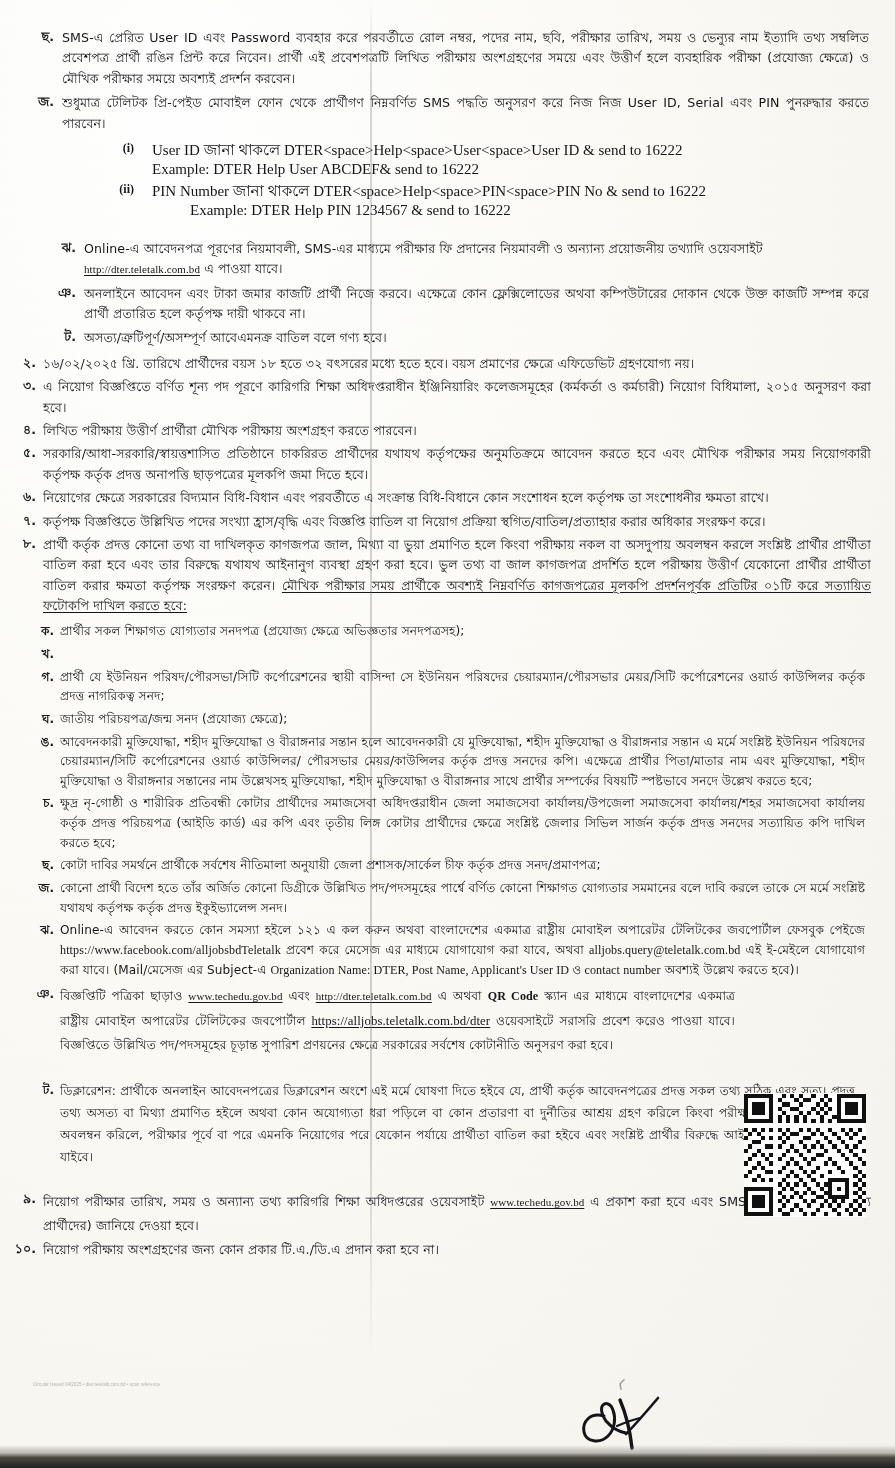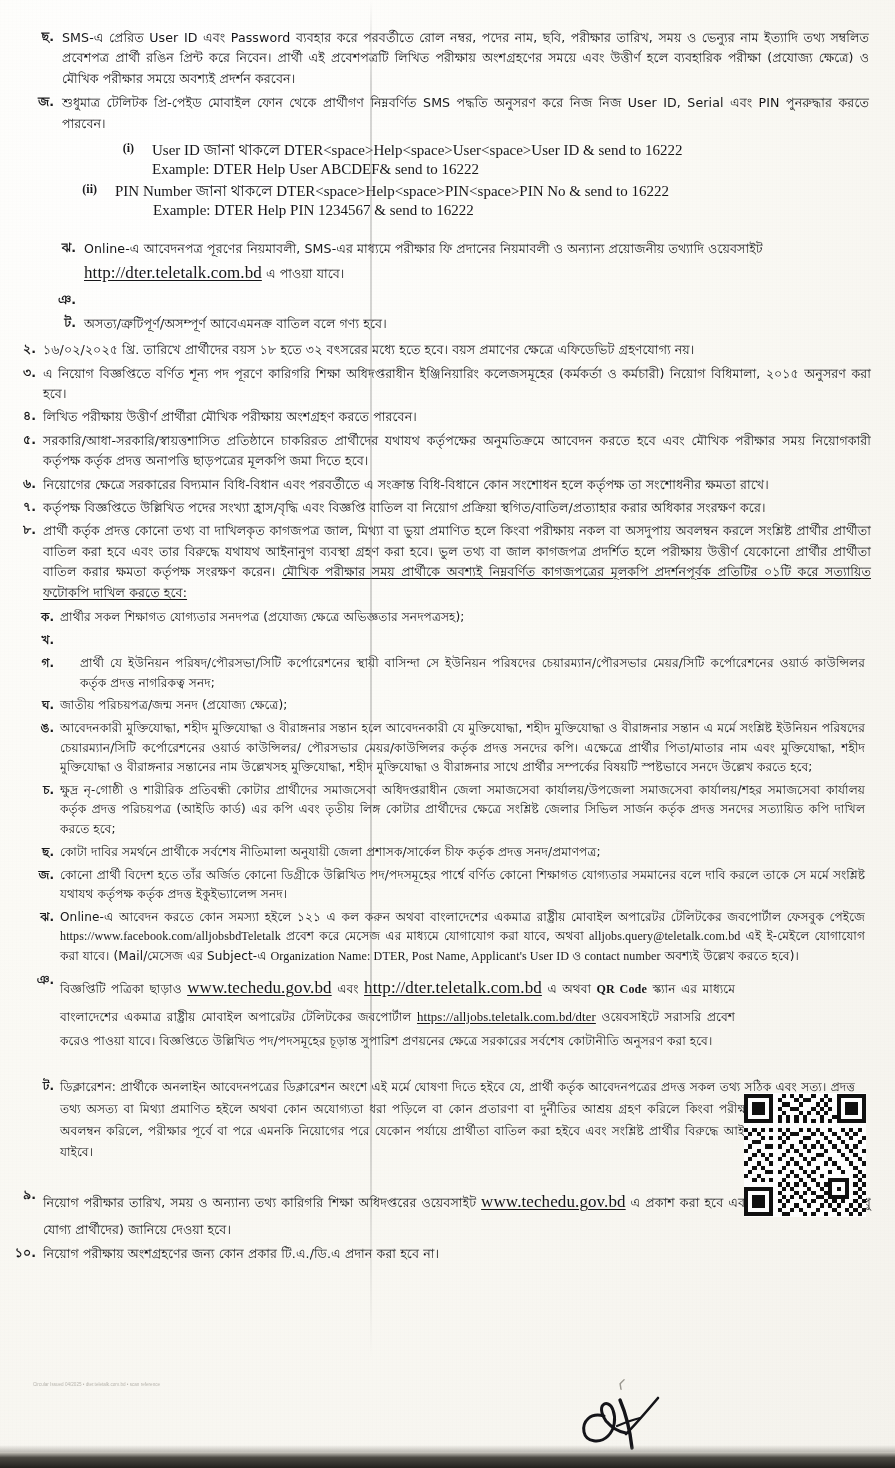--- a/index.html
+++ b/index.html
@@ -75,21 +75,21 @@
   .lvl1 .mk{width:26px;margin-right:7px;font-size:12.6px;}
   
   .lvl2{ font-size:12.6px; }
   .lvl2 .mk{width:24px;margin-right:8px;font-size:12.6px;}
   
   .lvl3{ font-size:12.1px; }
   .lvl3 .mk{width:18px;margin-right:6px;font-size:12.1px;}
   
   .lvlr{ font-size:15px; }
   .lvlr .mk{width:34px;margin-right:18px;font-size:12px;}
-  .mid{font-size:17px;}
+  .mid{font-size:11px;}
 
   a,.lnk{color:#17171a;text-decoration:underline;text-underline-offset:2px;}
   .uline{text-decoration:underline;text-underline-offset:2px;}
   .bold{font-weight:700;}
 
   
   #qrwrap{
     position:absolute;left:744px;top:1093px;width:122px;height:124px;
     background:#ffffff;
   }
@@ -133,38 +133,39 @@
     </div>
 
     <div class="row lvlr" style="margin-top:7px;padding-left:100px;padding-right:40px;">
       <div class="mk en">(i)</div>
       <div class="bd">
         <div class="en" style="line-height:1.30;">User ID জানা থাকলে DTER&lt;space&gt;Help&lt;space&gt;User&lt;space&gt;User ID &amp; send to 16222</div>
         <div class="en" style="line-height:1.30;">Example: DTER Help User ABCDEF&amp; send to 16222</div>
       </div>
     </div>
 
-    <div class="row lvlr" style="margin-top:2px;padding-left:63px;padding-right:40px;">
+    <div class="row lvlr" style="margin-top:2px;padding-left:100px;padding-right:40px;">
       <div class="mk en">(ii)</div>
       <div class="bd">
         <div class="en" style="line-height:1.30;">PIN Number জানা থাকলে DTER&lt;space&gt;Help&lt;space&gt;PIN&lt;space&gt;PIN No &amp; send to 16222</div>
         <div class="en" style="line-height:1.30;margin-left:38px;">Example: DTER Help PIN 1234567 &amp; send to 16222</div>
       </div>
     </div>
 
     <div class="row lvl2" style="margin-top:18px;padding-left:52px;padding-right:26px;">
       <div class="mk bn">ঝ.</div>
       <div class="bd para bn">
         <span>Online-এ আবেদনপত্র পূরণের নিয়মাবলী, SMS-এর মাধ্যমে পরীক্ষার ফি প্রদানের নিয়মাবলী ও অন্যান্য প্রয়োজনীয় তথ্যাদি ওয়েবসাইট </span><br>
         <span class="en lnk mid">http://dter.teletalk.com.bd</span><span> এ পাওয়া যাবে।</span>
       </div>
     </div>
 
     <div class="row lvl2" style="margin-top:4px;padding-left:52px;padding-right:26px;">
       <div class="mk bn">ঞ.</div>
+      <div class="bd para bn">অনলাইনে আবেদন এবং টাকা জমার কাজটি প্রার্থী নিজে করবে। এক্ষেত্রে কোন ফ্লেক্সিলোডের অথবা কম্পিউটারের দোকান থেকে উক্ত কাজটি সম্পন্ন করে প্রার্থী প্রতারিত হলে কর্তৃপক্ষ দায়ী থাকবে না।</div>
     </div>
 
     <div class="row lvl2" style="margin-top:3px;padding-left:52px;padding-right:26px;">
       <div class="mk bn">ট.</div>
       <div class="bd para bn">অসত্য/ত্রুটিপূর্ণ/অসম্পূর্ণ আবেএমনক্র বাতিল বলে গণ্য হবে।</div>
     </div>
 
     <div class="row lvl1" style="margin-top:6px;padding-left:10px;padding-right:24px;">
       <div class="mk bn">২.</div>
       <div class="bd para bn">১৬/০২/২০২৫ খ্রি. তারিখে প্রার্থীদের বয়স ১৮ হতে ৩২ বৎসরের মধ্যে হতে হবে। বয়স প্রমাণের ক্ষেত্রে এফিডেভিট গ্রহণযোগ্য নয়।</div>
@@ -206,21 +207,21 @@
       <div class="mk bn">ক.</div>
       <div class="bd para bn">প্রার্থীর সকল শিক্ষাগত যোগ্যতার সনদপত্র (প্রযোজ্য ক্ষেত্রে অভিজ্ঞতার সনদপত্রসহ);</div>
     </div>
 
     <div class="row lvl3" style="margin-top:3px;padding-left:36px;padding-right:30px;">
       <div class="mk bn">খ.</div>
     </div>
 
     <div class="row lvl3" style="margin-top:3px;padding-left:36px;padding-right:30px;">
       <div class="mk bn">গ.</div>
-      <div class="bd para bn" style="text-indent:0;margin-left:20px;">প্রার্থী যে ইউনিয়ন পরিষদ/পৌরসভা/সিটি কর্পোরেশনের স্থায়ী বাসিন্দা সে ইউনিয়ন পরিষদের চেয়ারম্যান/পৌরসভার মেয়র/সিটি কর্পোরেশনের ওয়ার্ড কাউন্সিলর কর্তৃক প্রদত্ত নাগরিকত্ব সনদ;</div>
+      <div class="bd para bn" style="text-indent:0;">প্রার্থী যে ইউনিয়ন পরিষদ/পৌরসভা/সিটি কর্পোরেশনের স্থায়ী বাসিন্দা সে ইউনিয়ন পরিষদের চেয়ারম্যান/পৌরসভার মেয়র/সিটি কর্পোরেশনের ওয়ার্ড কাউন্সিলর কর্তৃক প্রদত্ত নাগরিকত্ব সনদ;</div>
     </div>
 
     <div class="row lvl3" style="margin-top:3px;padding-left:36px;padding-right:30px;">
       <div class="mk bn">ঘ.</div>
       <div class="bd para bn">জাতীয় পরিচয়পত্র/জন্ম সনদ (প্রযোজ্য ক্ষেত্রে);</div>
     </div>
 
     <div class="row lvl3" style="margin-top:3px;padding-left:36px;padding-right:30px;">
       <div class="mk bn">ঙ.</div>
       <div class="bd para bn">আবেদনকারী মুক্তিযোদ্ধা, শহীদ মুক্তিযোদ্ধা ও বীরাঙ্গনার সন্তান হলে আবেদনকারী যে মুক্তিযোদ্ধা, শহীদ মুক্তিযোদ্ধা ও বীরাঙ্গনার সন্তান এ মর্মে সংশ্লিষ্ট ইউনিয়ন পরিষদের চেয়ারম্যান/সিটি কর্পোরেশনের ওয়ার্ড কাউন্সিলর/ পৌরসভার মেয়র/কাউন্সিলর কর্তৃক প্রদত্ত সনদের কপি। এক্ষেত্রে প্রার্থীর পিতা/মাতার নাম এবং মুক্তিযোদ্ধা, শহীদ মুক্তিযোদ্ধা ও বীরাঙ্গনার সন্তানের নাম উল্লেখসহ মুক্তিযোদ্ধা, শহীদ মুক্তিযোদ্ধা ও বীরাঙ্গনার সাথে প্রার্থীর সম্পর্কের বিষয়টি স্পষ্টভাবে সনদে উল্লেখ করতে হবে;</div>

